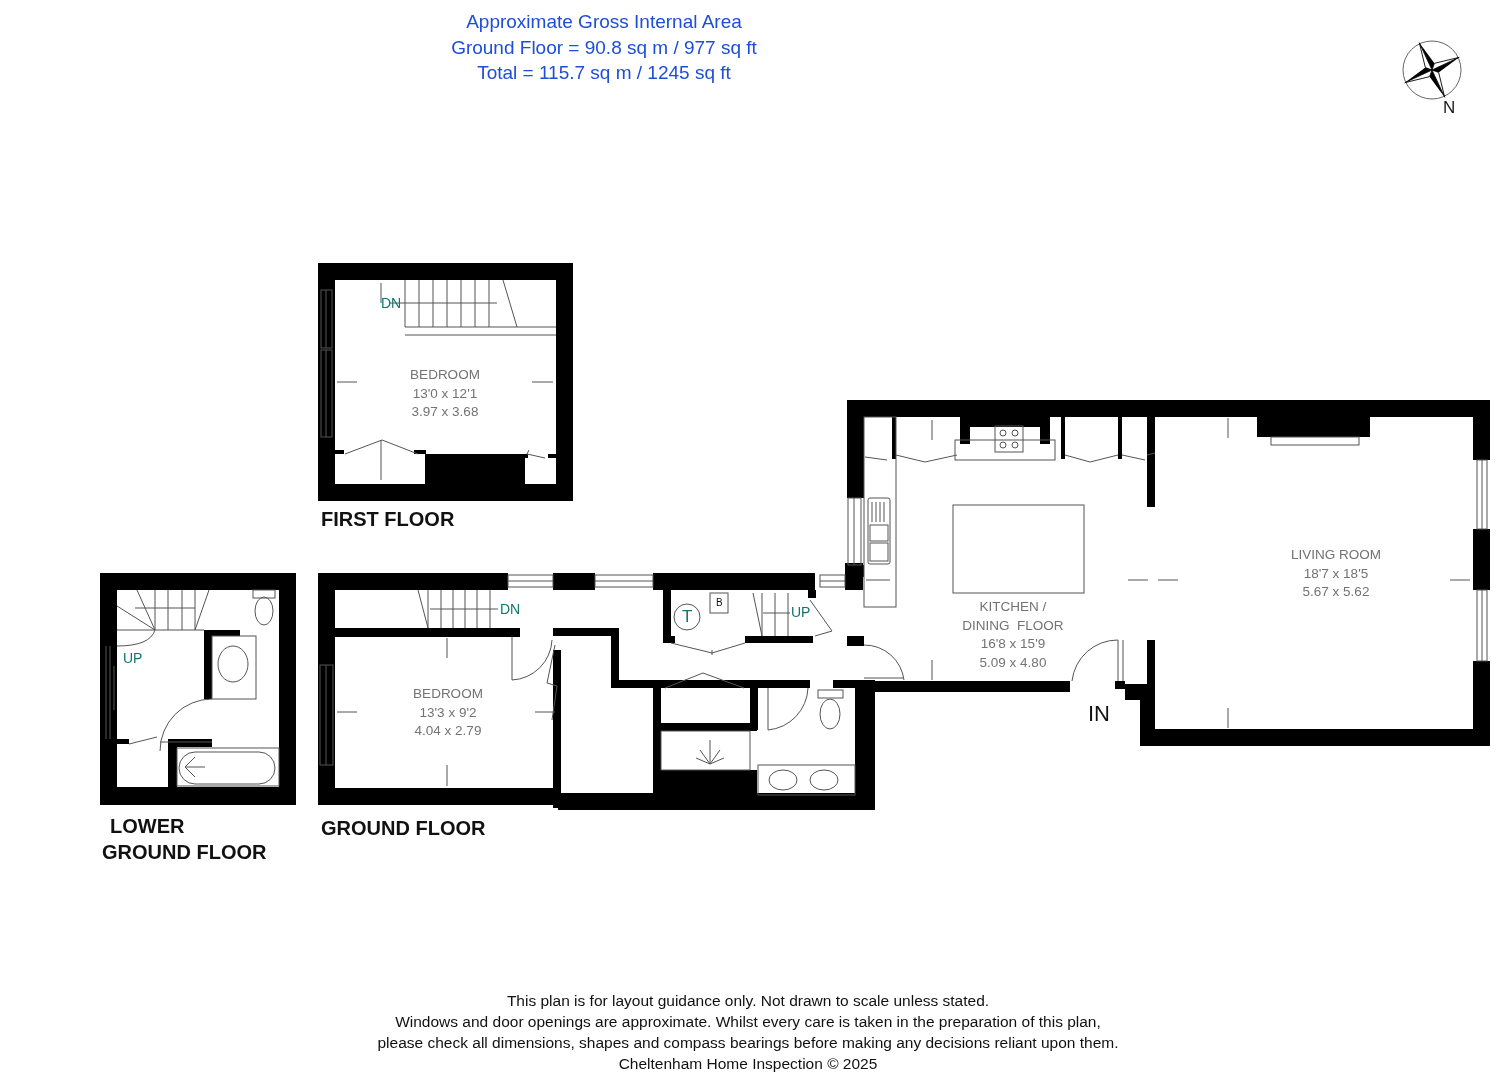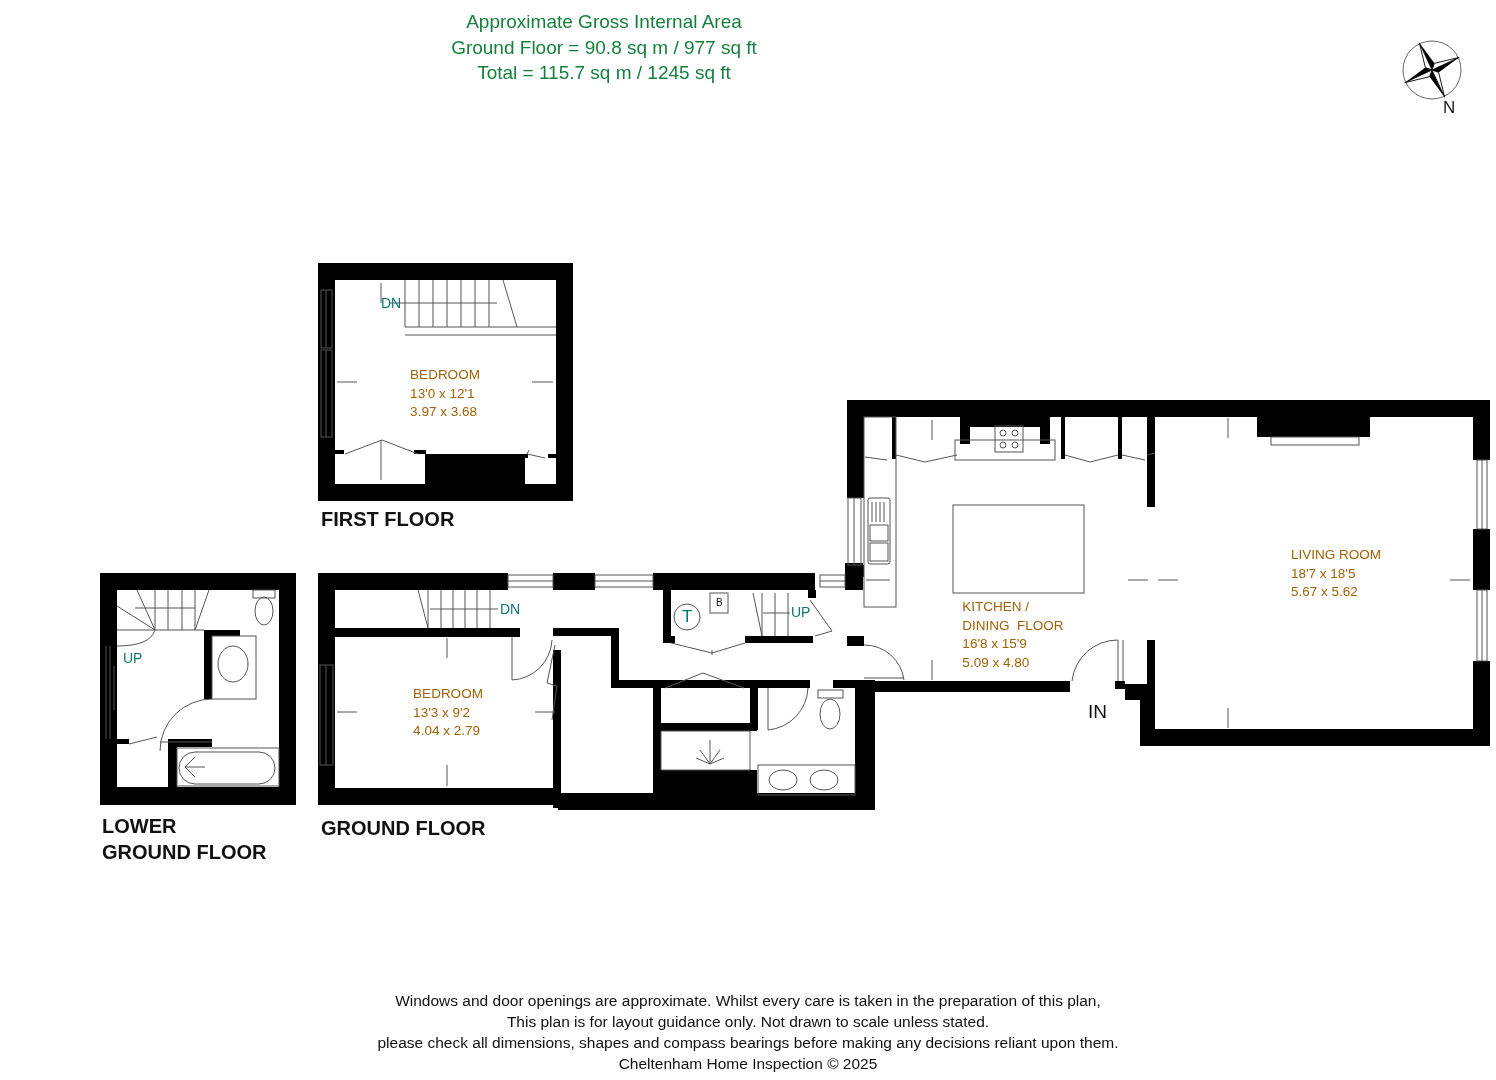--- a/index.html
+++ b/index.html
@@ -1,27 +1,27 @@
 <!DOCTYPE html>
 <html><head>
 <meta charset="utf-8">
 <style>
   html, body { margin: 0; padding: 0; background: #ffffff; }
   body { width: 1496px; height: 1080px; position: relative; overflow: hidden; font-family: "Liberation Sans", sans-serif; color: #1a1a1a; }
-  .header { position: absolute; top: 9px; left: 0; width: 1208px; text-align: center; font-size: 19px; line-height: 25.5px; color: #15803d; }
+  .header { position: absolute; top: 9px; left: 0; width: 1208px; text-align: center; font-size: 19px; line-height: 25.5px; color: #1d4ed8; }
   .header div { white-space: nowrap; }
   .footer { position: absolute; top: 990px; left: 0; width: 1496px; text-align: center; font-size: 15.5px; line-height: 21px; color: #111; }
   .compass { position: absolute; left: 1400px; top: 38px; }
   .compass-n { position: absolute; left: 1443px; top: 98px; font-size: 17px; }
   svg.plan { position: absolute; left: 0; top: 0; }
-  .lbl { position: absolute; text-align: left; font-size: 13.5px; line-height: 18.5px; color: #a16207; white-space: nowrap; transform: translateX(-50%); }
+  .lbl { position: absolute; text-align: center; font-size: 13.5px; line-height: 18.5px; color: #737373; white-space: nowrap; transform: translateX(-50%); }
   .floor-title { position: absolute; font-weight: bold; font-size: 20px; line-height: 25px; color: #111; white-space: nowrap; }
   .small { position: absolute; font-size: 14px; color: #0f766e; }
   .tiny { position: absolute; font-size: 10px; color: #111; }
-  .entry { position: absolute; font-size: 19px; color: #111; }
+  .entry { position: absolute; font-size: 22px; color: #111; }
 </style>
 </head>
 <body>
 
 <div class="header">
   <div>Approximate Gross Internal Area</div>
   <div>Ground Floor = 90.8 sq m / 977 sq ft</div>
   <div>Total = 115.7 sq m / 1245 sq ft</div>
 </div>
 
@@ -272,21 +272,21 @@
     <line x1="1155" y1="453" x2="1147" y2="455"></line>
 
     <line x1="337" y1="712" x2="357" y2="712"></line>
     <line x1="535" y1="712" x2="555" y2="712"></line>
     <line x1="447" y1="638" x2="447" y2="658"></line>
     <line x1="447" y1="765" x2="447" y2="786"></line>
   </g>
 </svg>
 
 <div class="floor-title" style="left:321px; top:507px;">FIRST FLOOR</div>
-<div class="floor-title" style="left:102px; top:814px;">LOWER</div>
+<div class="floor-title" style="left:110px; top:814px;">LOWER</div>
 <div class="floor-title" style="left:102px; top:840px;">GROUND FLOOR</div>
 <div class="floor-title" style="left:321px; top:816px;">GROUND FLOOR</div>
 
 <div class="small" style="left:381px; top:295px;">DN</div>
 <div class="small" style="left:123px; top:650px;">UP</div>
 <div class="small" style="left:500px; top:601px;">DN</div>
 <div class="small" style="left:791px; top:604px;">UP</div>
 <div class="small" style="left:682px; top:607px; font-size:17px;">T</div>
 <div class="tiny" style="left:716px; top:597px;">B</div>
 <div class="entry" style="left:1088px; top:701px;">IN</div>
@@ -310,17 +310,17 @@
   <div>5.09 x 4.80</div>
 </div>
 
 <div class="lbl" style="left:1314px; top:546px;margin-left:22px;">
   <div>LIVING ROOM</div>
   <div>18'7 x 18'5</div>
   <div>5.67 x 5.62</div>
 </div>
 
 <div class="footer">
+  <div>This plan is for layout guidance only. Not drawn to scale unless stated.</div>
   <div>Windows and door openings are approximate. Whilst every care is taken in the preparation of this plan,</div>
-  <div>This plan is for layout guidance only. Not drawn to scale unless stated.</div>
   <div>please check all dimensions, shapes and compass bearings before making any decisions reliant upon them.</div>
   <div>Cheltenham Home Inspection © 2025</div>
 </div>
 
 </body></html>

